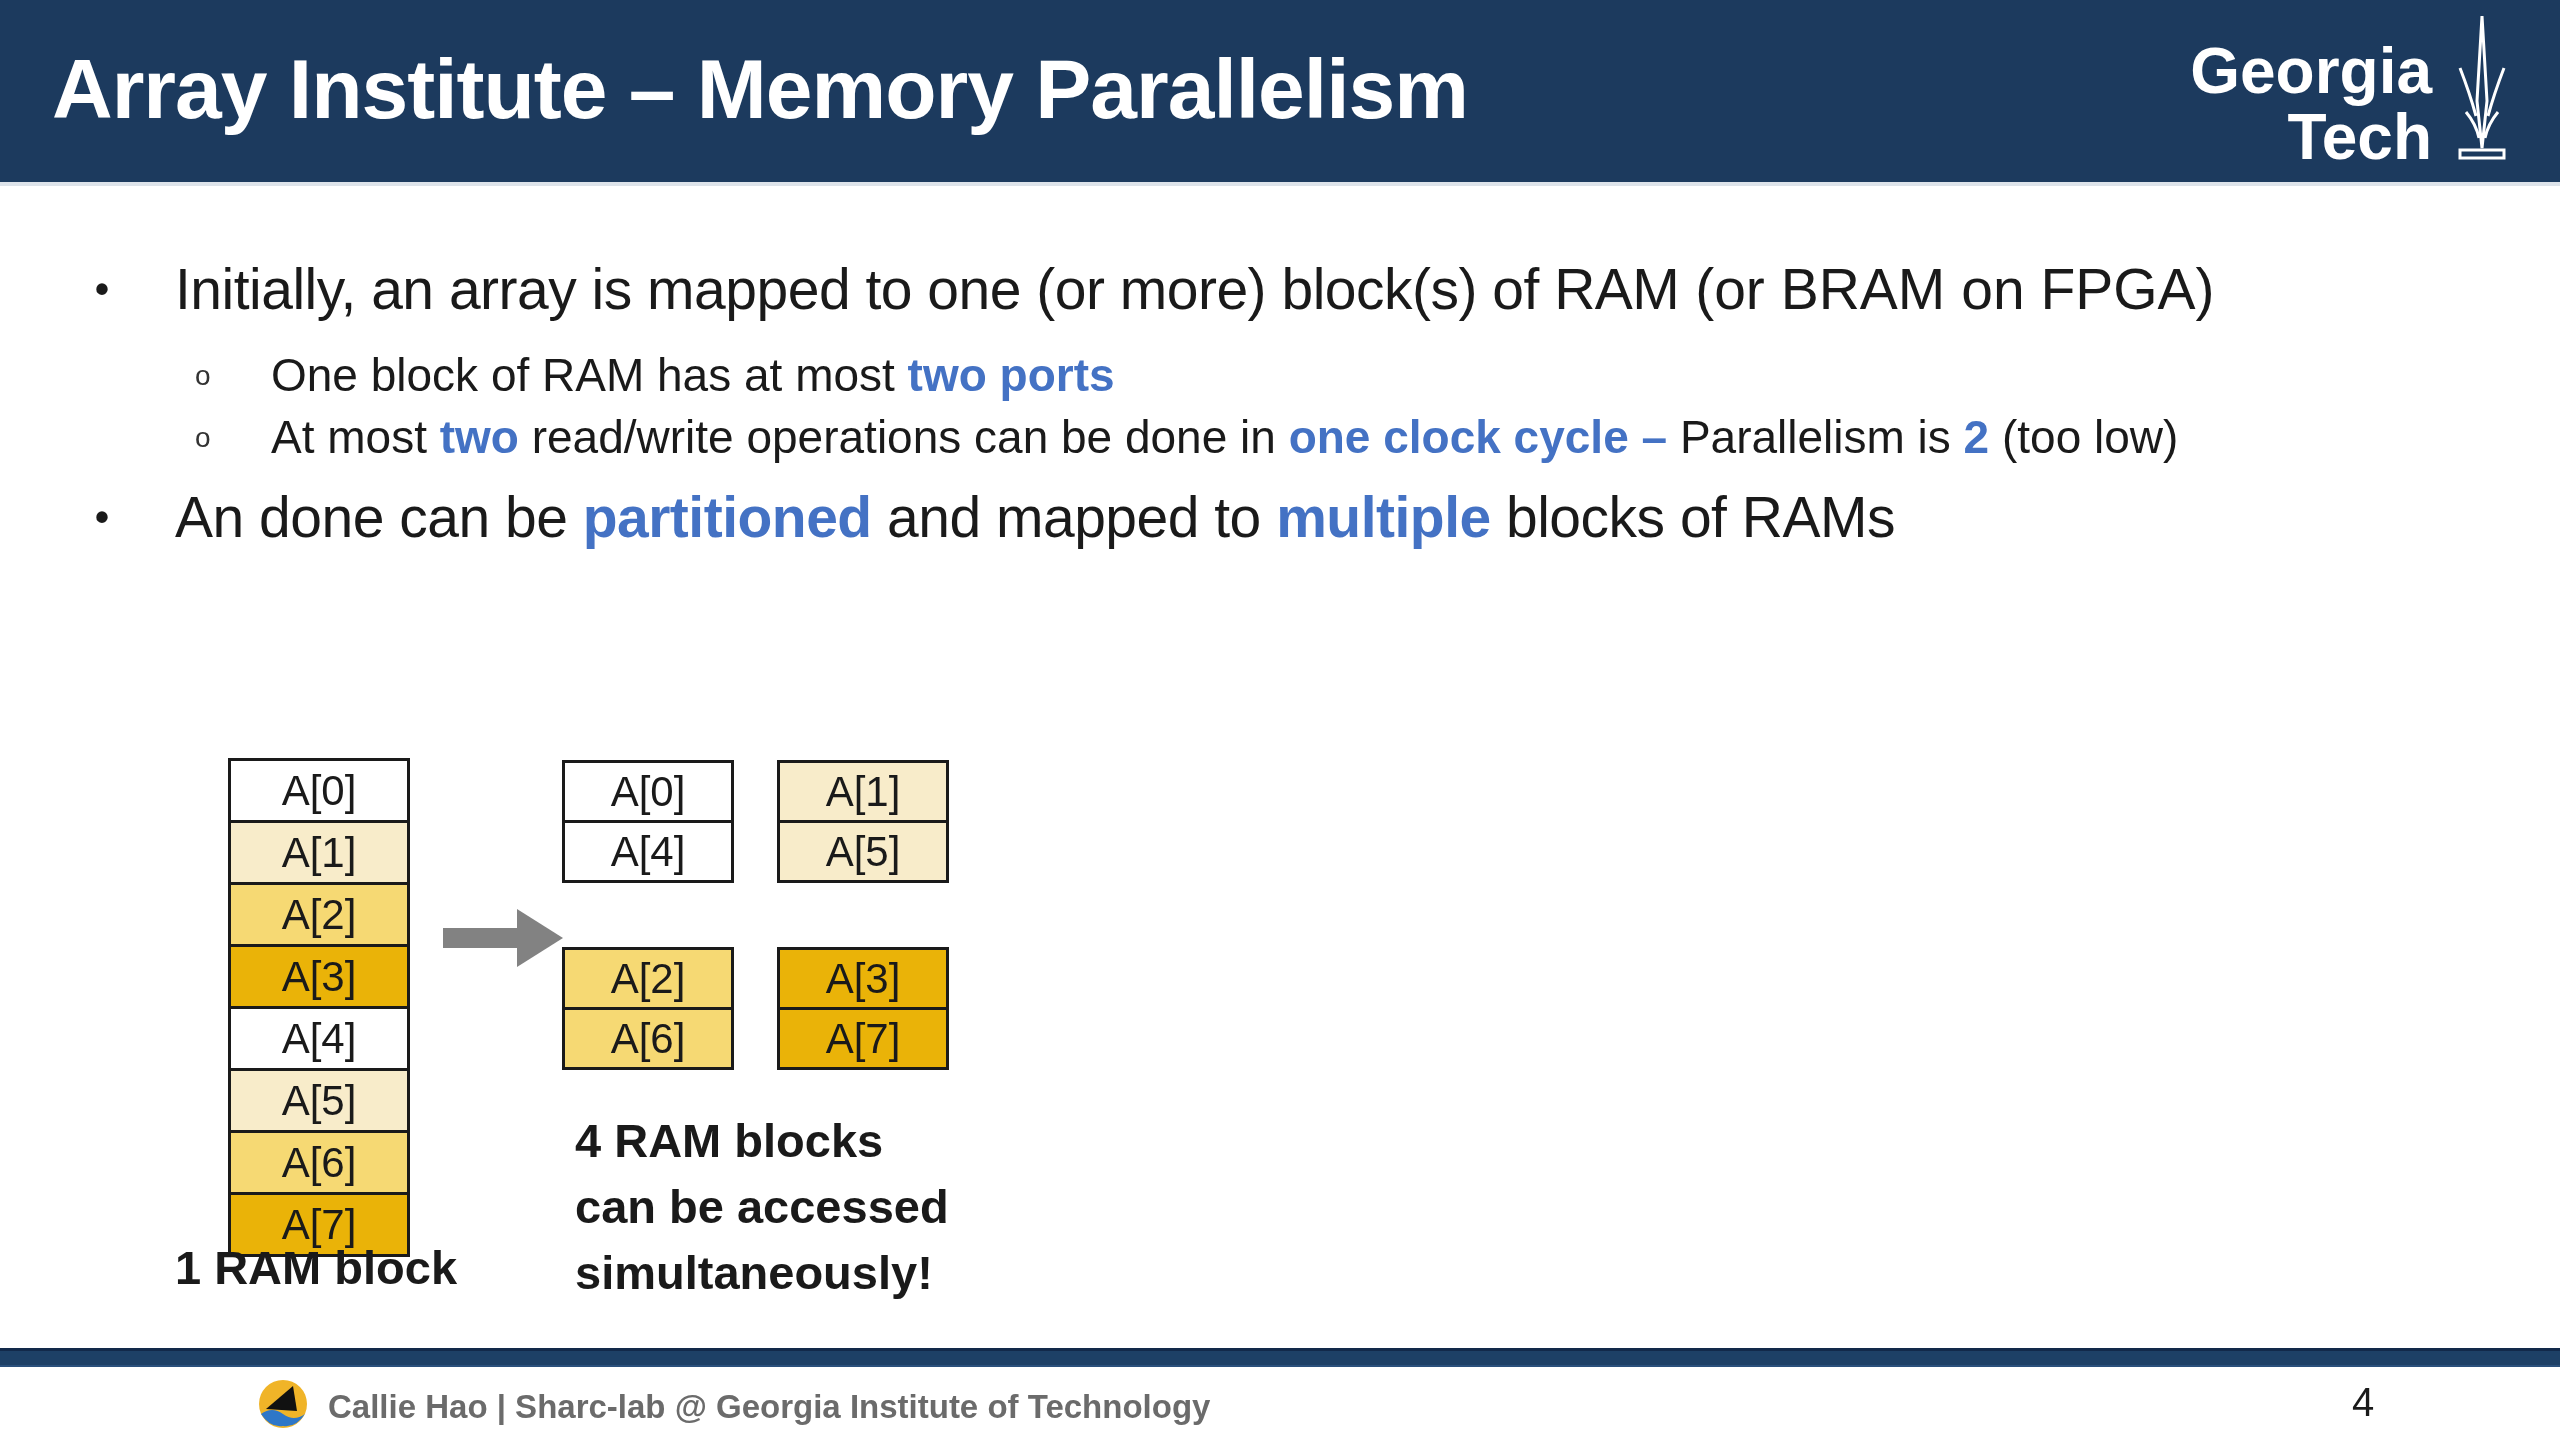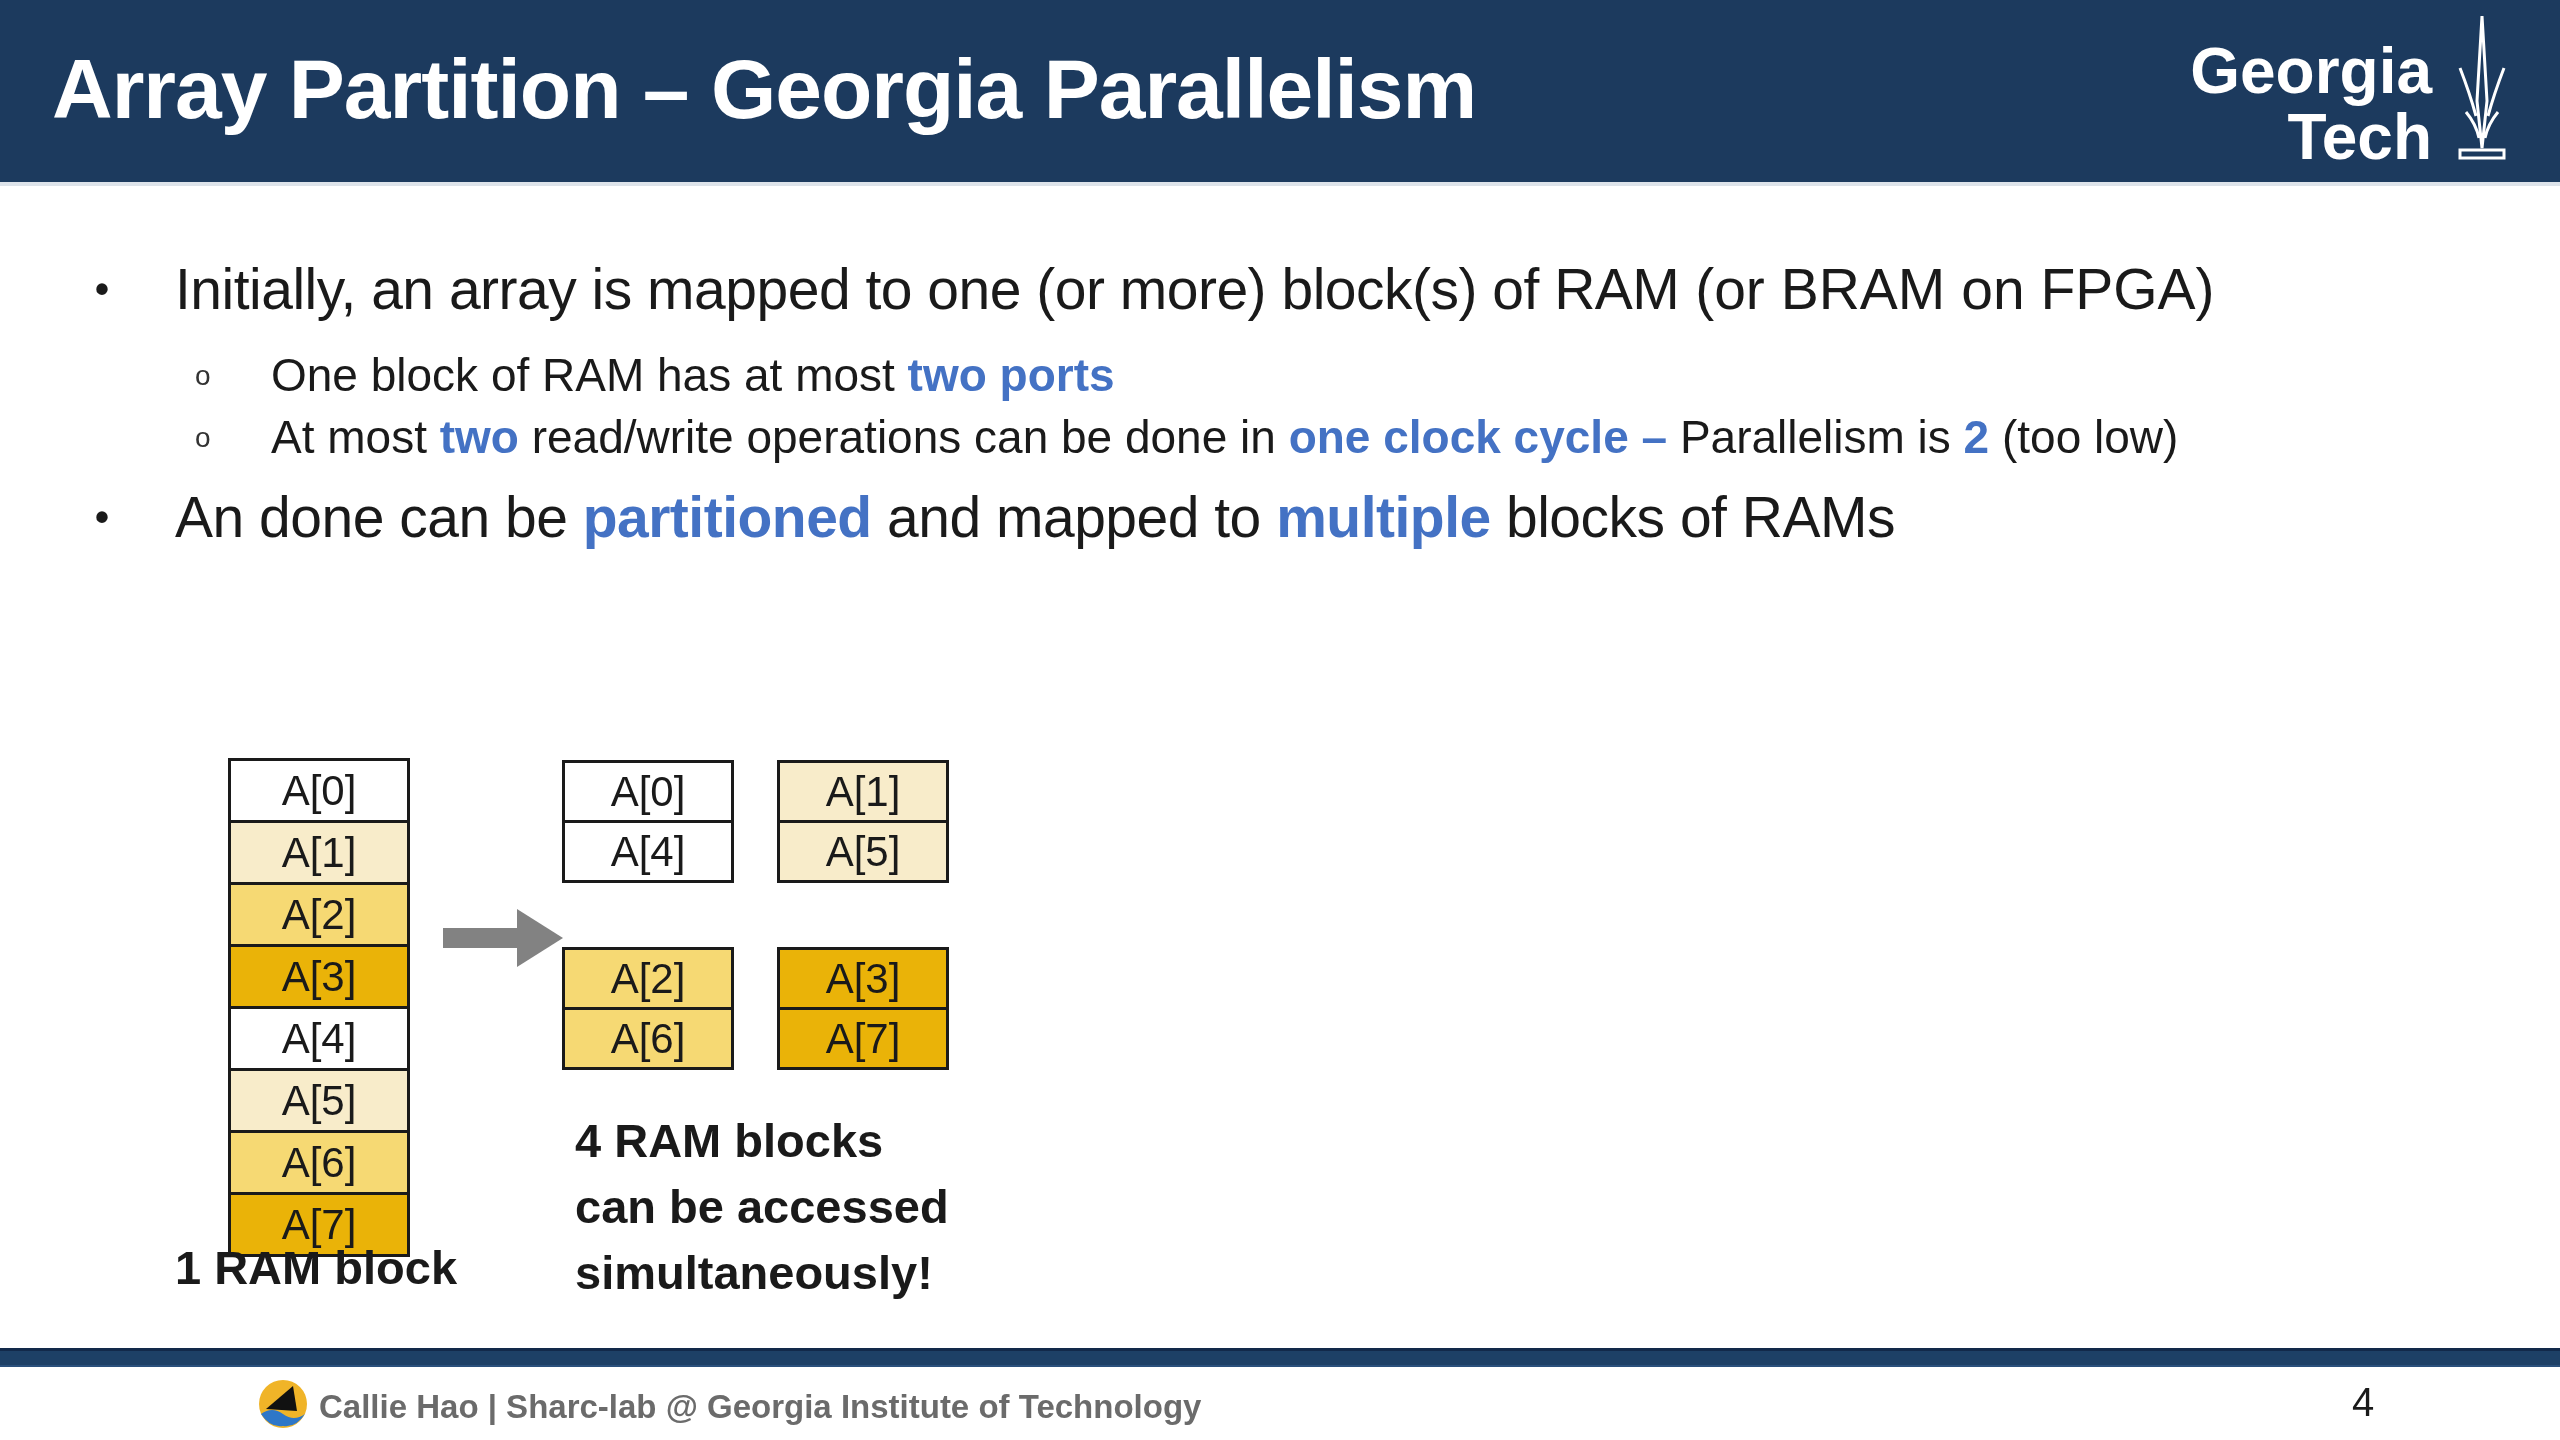--- a/index.html
+++ b/index.html
@@ -39,32 +39,32 @@
   .blockA{left:562px;top:760px;}
   .blockB{left:777px;top:760px;}
   .blockC{left:562px;top:947px;}
   .blockD{left:777px;top:947px;}
   .arrow{position:absolute;left:443px;top:901px;}
   .ram1-label{position:absolute;left:140px;top:1240px;width:352px;text-align:center;font-weight:bold;font-size:47px;}
   .caption{position:absolute;left:575px;top:1108px;font-weight:bold;font-size:47px;line-height:66px;}
   
   .footer-bar{position:absolute;left:0;right:0;top:1348px;height:14px;background:#1d4066;border-top:3px solid #12294a;border-bottom:2px solid #2a507c;}
   .footer{position:absolute;left:0;right:0;top:1376px;height:64px;}
-  .credit{position:absolute;left:256px;top:0;display:flex;align-items:center;gap:9px;}
+  .credit{position:absolute;left:256px;top:0;display:flex;align-items:center;gap:18px;}
   .credit-text,.url-text{color:#6b6b6b;font-weight:bold;font-size:33px;white-space:nowrap;}
   .url-wrap{position:absolute;left:1460px;top:0;display:flex;align-items:center;gap:14px;}
   .page-num{position:absolute;left:2352px;top:4px;font-size:40px;color:#1a1a1a;}
 </style>
 </head>
 <body>
 
 <div class="slide">
 
   <div class="header">
-    <div class="title">Array Partition – Georgia Parallelism</div>
+    <div class="title">Array Institute – Memory Parallelism</div>
     <div class="gt-logo">
       <div class="gt-text">
         <div>Georgia</div>
         <div>Tech</div>
       </div>
       <span>
         <svg width="72" height="150" viewBox="0 0 72 150">
           <polygon points="36,0 41,85 36,132 31,85" fill="none" stroke="#ffffff" stroke-width="3"></polygon>
           <path d="M14,52 Q24,78 30,100" fill="none" stroke="#ffffff" stroke-width="3"></path>
           <path d="M58,52 Q48,78 42,100" fill="none" stroke="#ffffff" stroke-width="3"></path>

